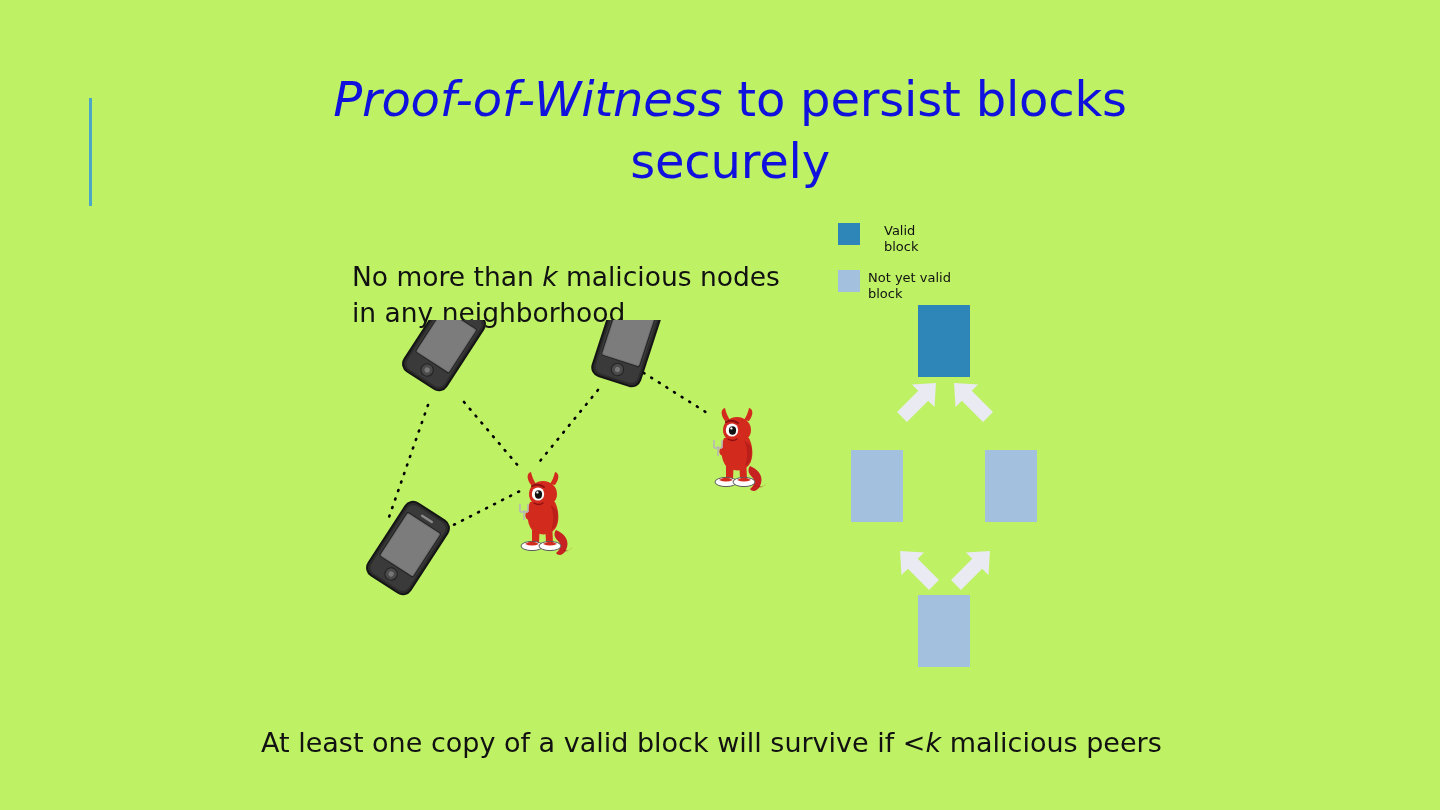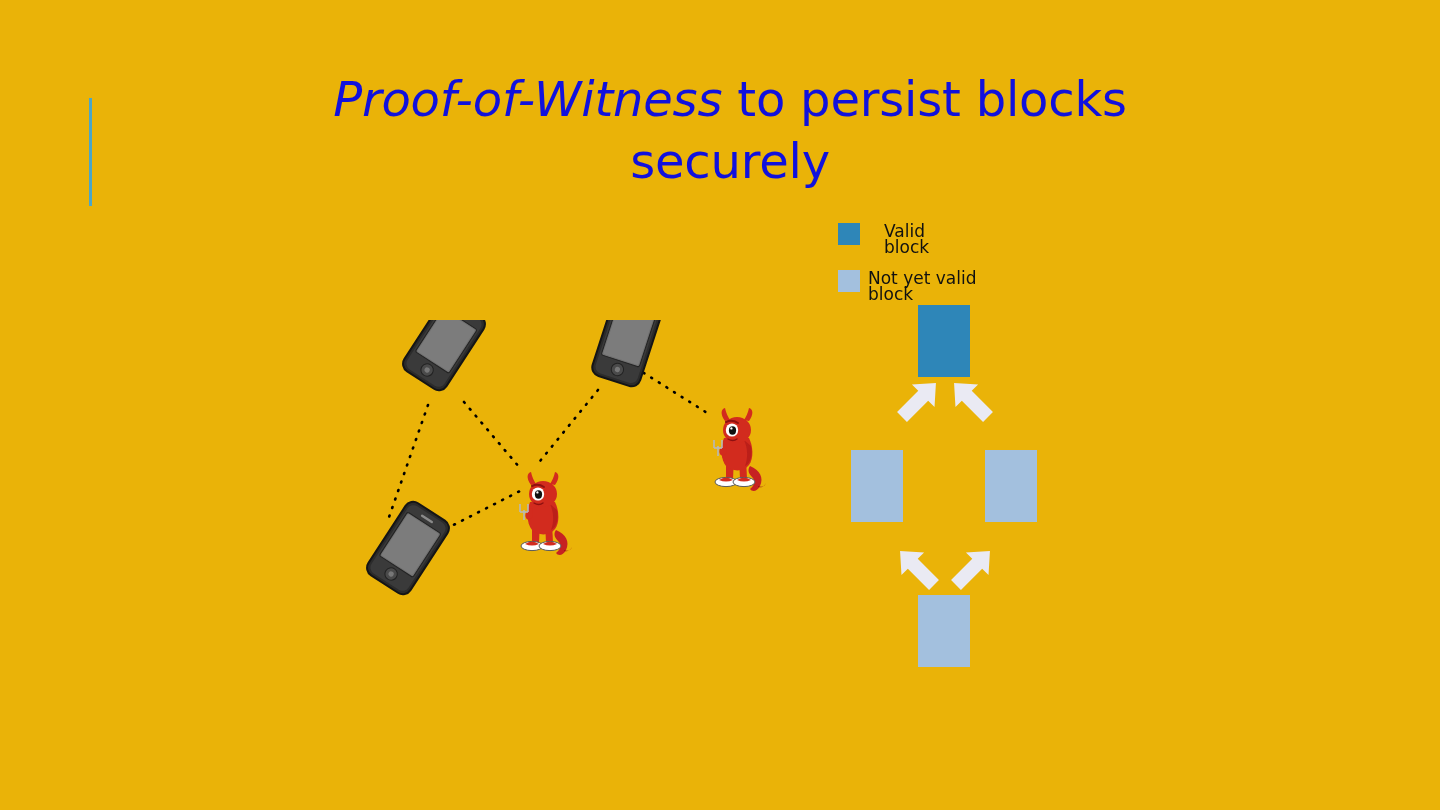--- a/index.html
+++ b/index.html
@@ -14,21 +14,21 @@
     position: relative;
     overflow: hidden;
     font-family: "DejaVu Sans", "Liberation Sans", sans-serif;
     color: #000000;
   }
 
   
   #slide {
     position: absolute;
     inset: 0;
-    background: #eab308;
+    background: #bef264;
   }
 
   
   #left-rule {
     position: absolute;
     left: 89px;
     top: 98px;
     width: 3px;
     height: 108px;
     background: #4BA6C8;
@@ -98,21 +98,21 @@
   .legend-row.r1 { top: 0px; left: 0px; }
   .legend-row.r2 { top: 31px; left: 0px; margin-top: 16px; }
   .legend-swatch {
     width: 22px;
     height: 22px;
     flex: 0 0 22px;
   }
   .legend-swatch.valid   { background: #2E86B8; }
   .legend-swatch.pending { background: #A3C0DE; }
   .legend-label {
-    font-size: 17px;
+    font-size: 13px;
     line-height: 16px;
     color: #111111;
     margin-left: 8px;
     white-space: pre-line;
   }
   .legend-row.r1 .legend-label { margin-left: 24px; }
 
   
   #blocks {
     position: absolute;
@@ -144,20 +144,21 @@
 </style>
 </head>
 <body>
 
 <div id="slide">
 
   <div id="left-rule"></div>
 
   <h1 id="title"><span class="it">Proof-of-Witness</span><span> to persist blocks securely</span></h1>
 
+  <p id="left-caption"><span>No more than </span><span class="it">k</span><span> malicious nodes in any neighborhood</span></p>
 
   <div id="network">
     <svg width="460" height="290" viewBox="0 0 460 290" xmlns="http://www.w3.org/2000/svg">
       <defs>
 
         <symbol id="phone" viewBox="0 0 54 90">
           <rect x="2" y="2" width="50" height="86" rx="9" ry="9" fill="#2B2B2B" stroke="#151515" stroke-width="2"></rect>
           <rect x="5" y="5" width="44" height="80" rx="7" ry="7" fill="#3A3A3A"></rect>
           <rect x="7" y="15" width="40" height="52" rx="2" ry="2" fill="#6F6F6F" stroke="#222" stroke-width="1"></rect>
           <rect x="8.5" y="16.5" width="37" height="49" rx="1.5" ry="1.5" fill="#7C7C7C"></rect>
@@ -263,14 +264,15 @@
           <path d="M0 -7 L30 -7 L30 -16 L48 0 L30 16 L30 7 L0 7 Z"></path>
         </g>
       </g>
     </svg>
     <div class="block valid top"></div>
     <div class="block pending midl"></div>
     <div class="block pending midr"></div>
     <div class="block pending bottom"></div>
   </div>
 
+  <p id="bottom-caption"><span>At least one copy of a valid block will survive if &lt;</span><span class="it">k</span><span> malicious peers</span></p>
 
 </div>
 
 </body></html>

